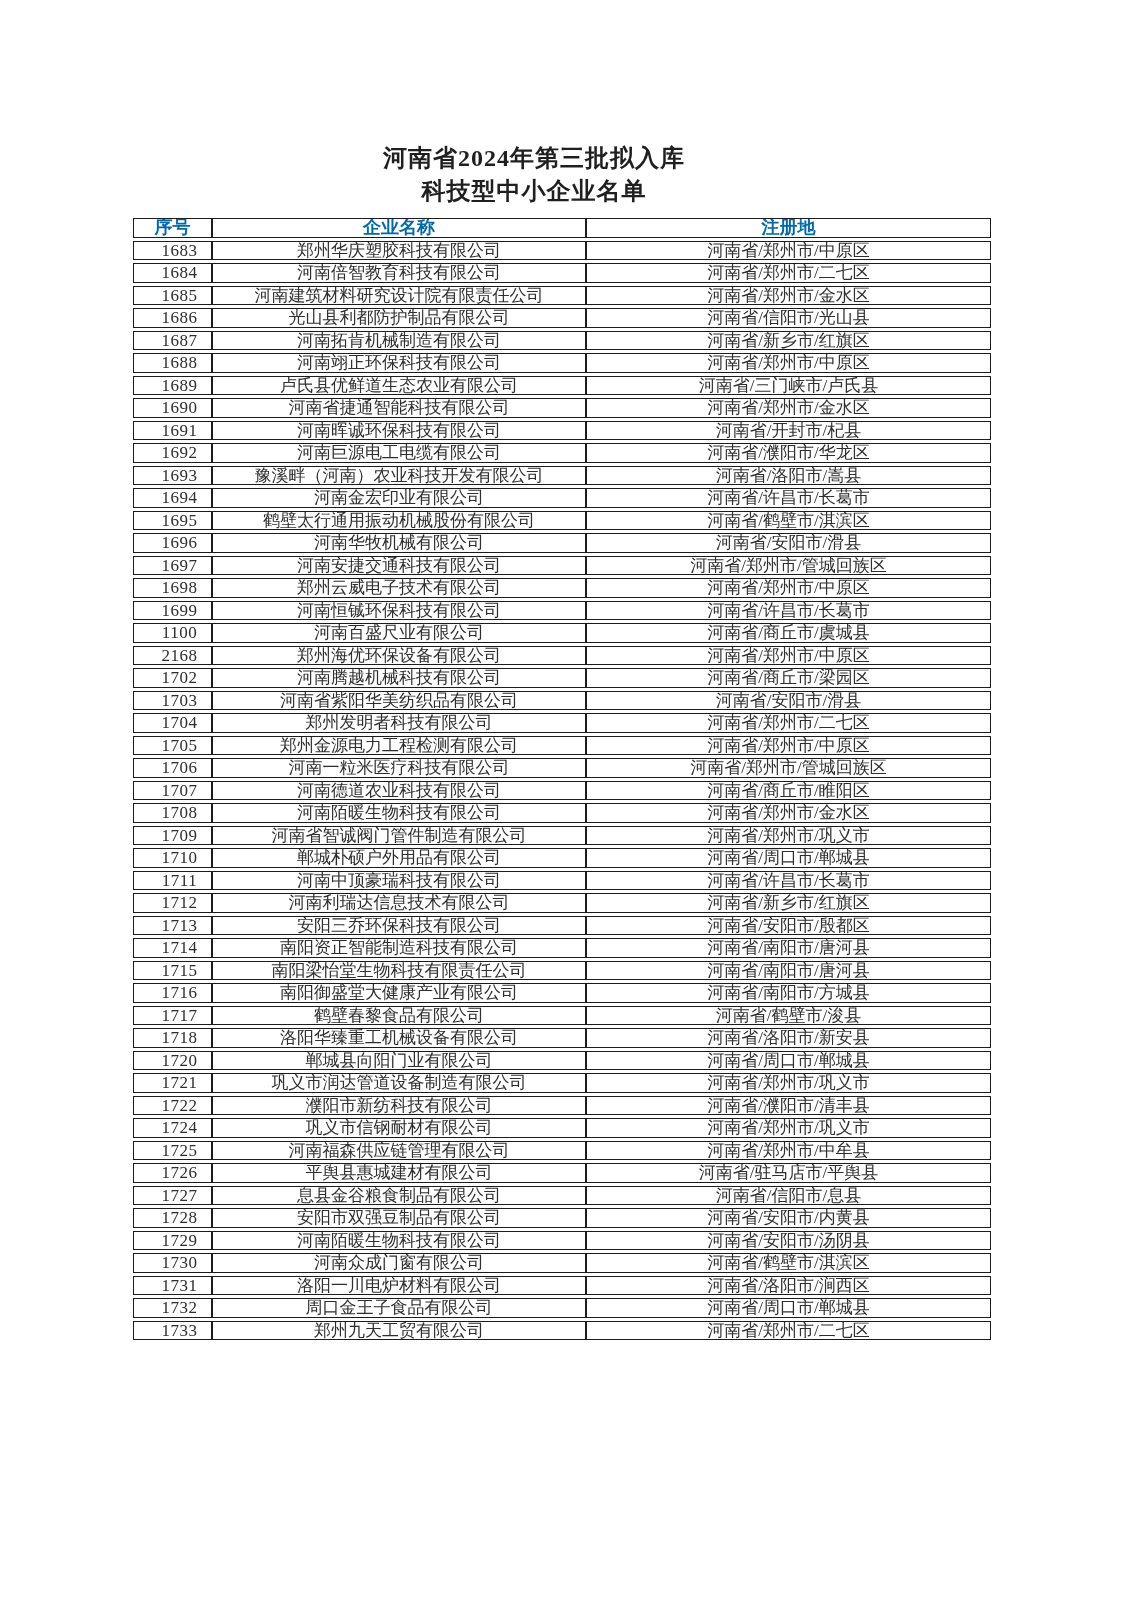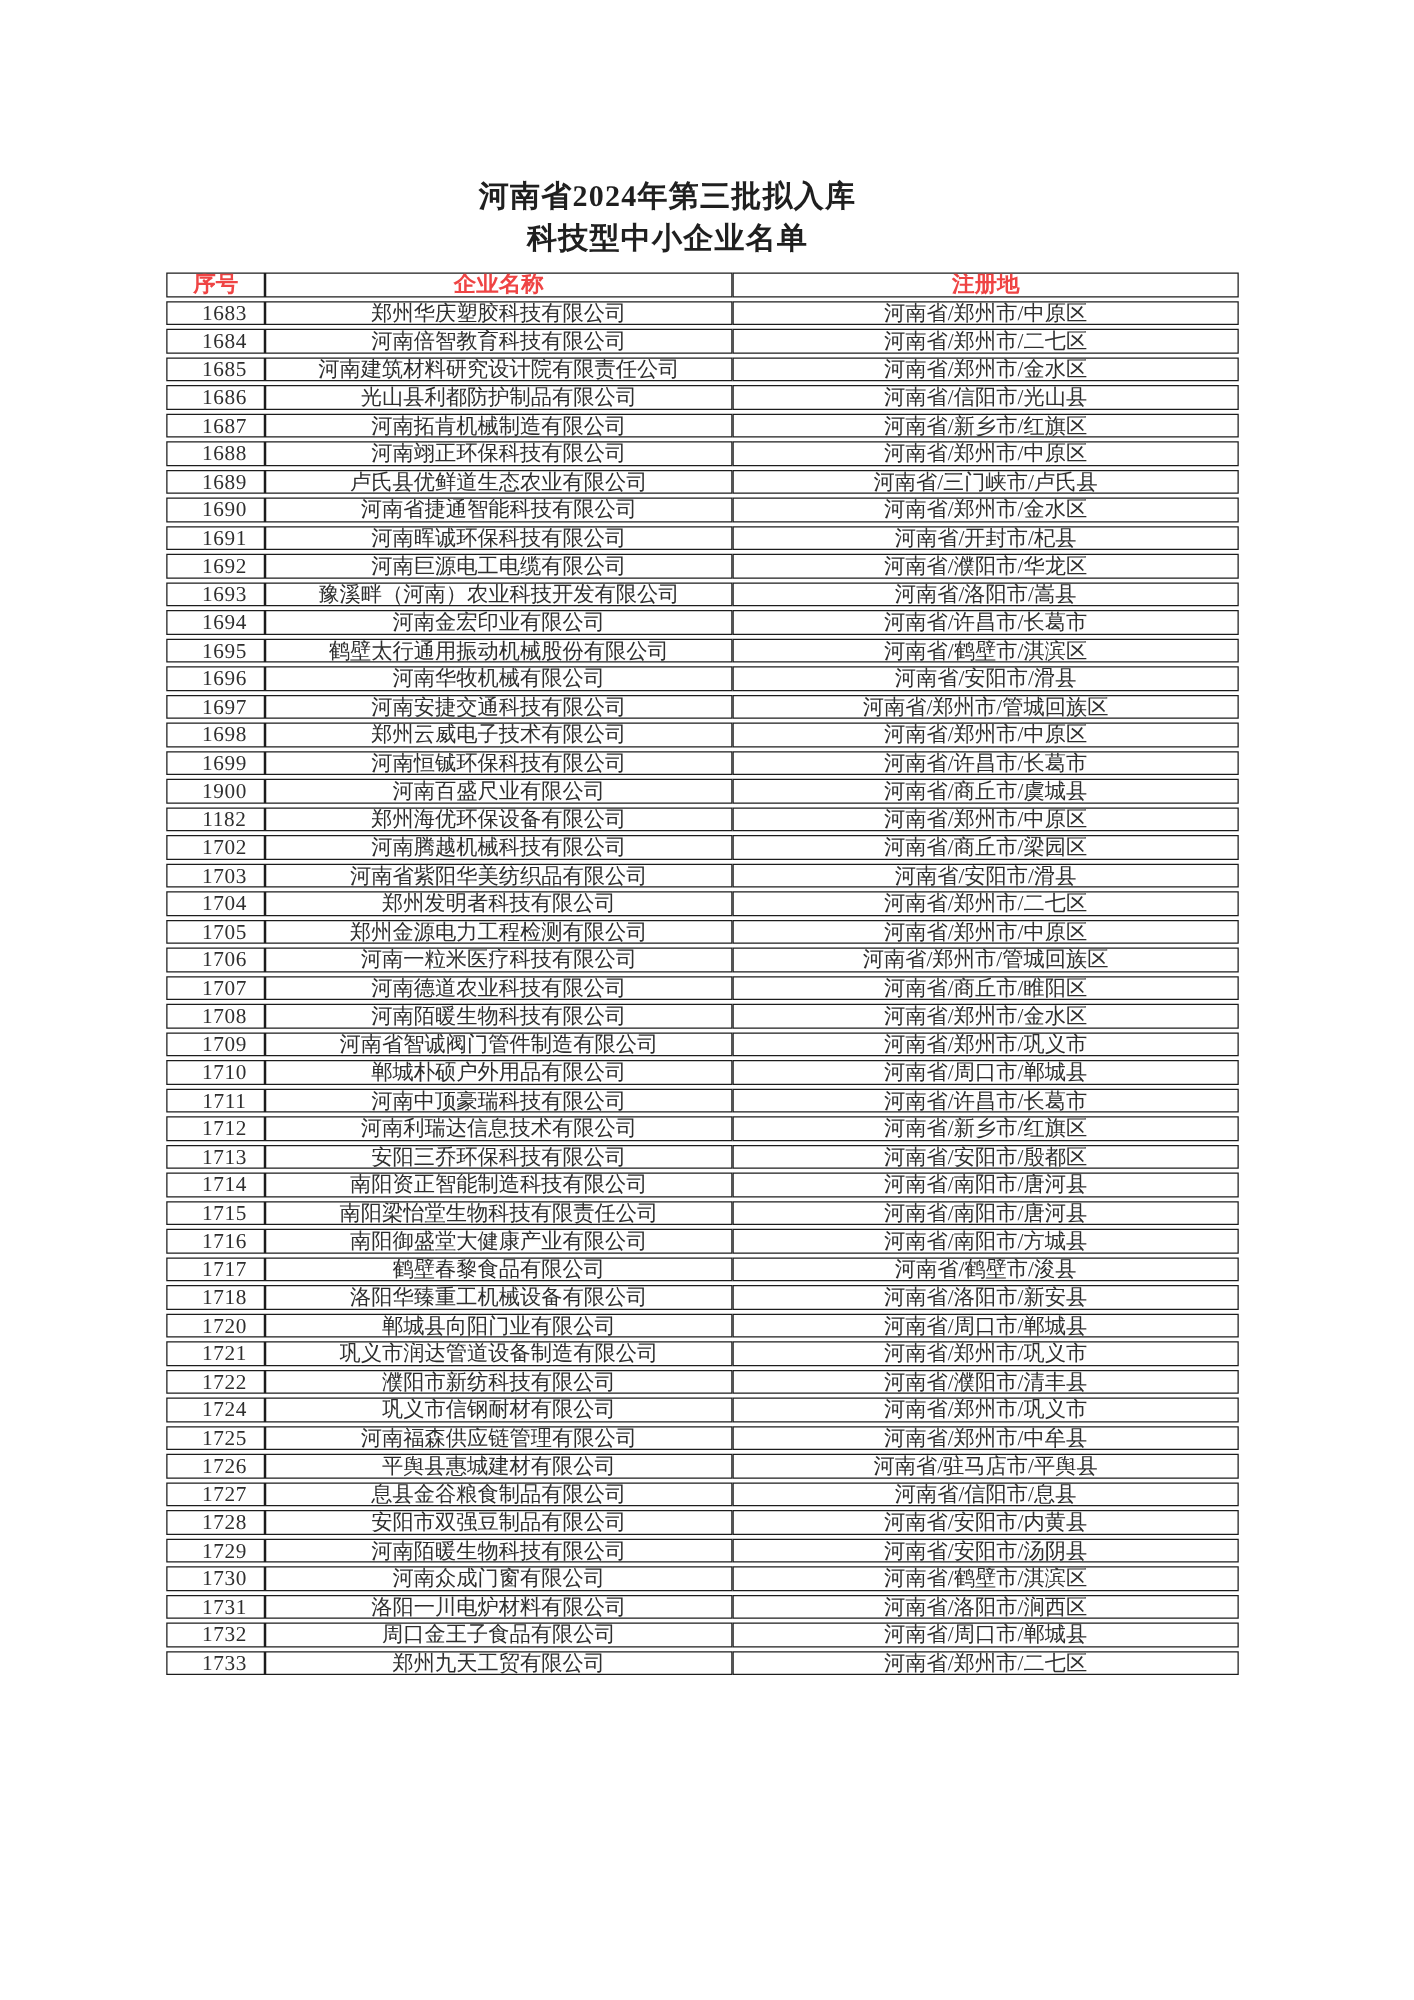--- a/index.html
+++ b/index.html
@@ -46,21 +46,21 @@
     text-align: center;
     vertical-align: middle;
     font-size: 17px;
     line-height: 17.5px;
     overflow: hidden;
     white-space: nowrap;
   }
   table.company-table th {
     font-weight: bold;
     font-size: 18px;
-    color: #ef4444;
+    color: #0369a1;
   }
   table.company-table td {
     font-weight: normal;
     color: #2e2e2e;
   }
   table.company-table td:first-child {
     font-family: "Liberation Serif", "DejaVu Serif", serif;
     letter-spacing: 0.5px;
     padding-left: 16px;
   }
@@ -165,26 +165,26 @@
           <td>1698</td>
           <td>郑州云威电子技术有限公司</td>
           <td>河南省/郑州市/中原区</td>
         </tr>
         <tr>
           <td>1699</td>
           <td>河南恒铖环保科技有限公司</td>
           <td>河南省/许昌市/长葛市</td>
         </tr>
         <tr>
-          <td>1900</td>
+          <td>1100</td>
           <td>河南百盛尺业有限公司</td>
           <td>河南省/商丘市/虞城县</td>
         </tr>
         <tr>
-          <td>1182</td>
+          <td>2168</td>
           <td>郑州海优环保设备有限公司</td>
           <td>河南省/郑州市/中原区</td>
         </tr>
         <tr>
           <td>1702</td>
           <td>河南腾越机械科技有限公司</td>
           <td>河南省/商丘市/梁园区</td>
         </tr>
         <tr>
           <td>1703</td>

